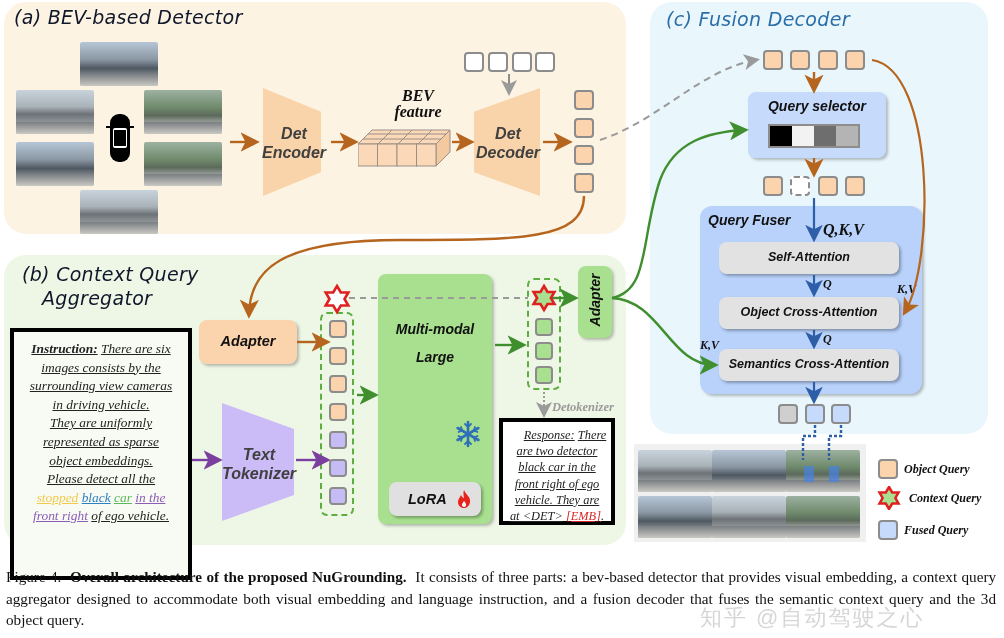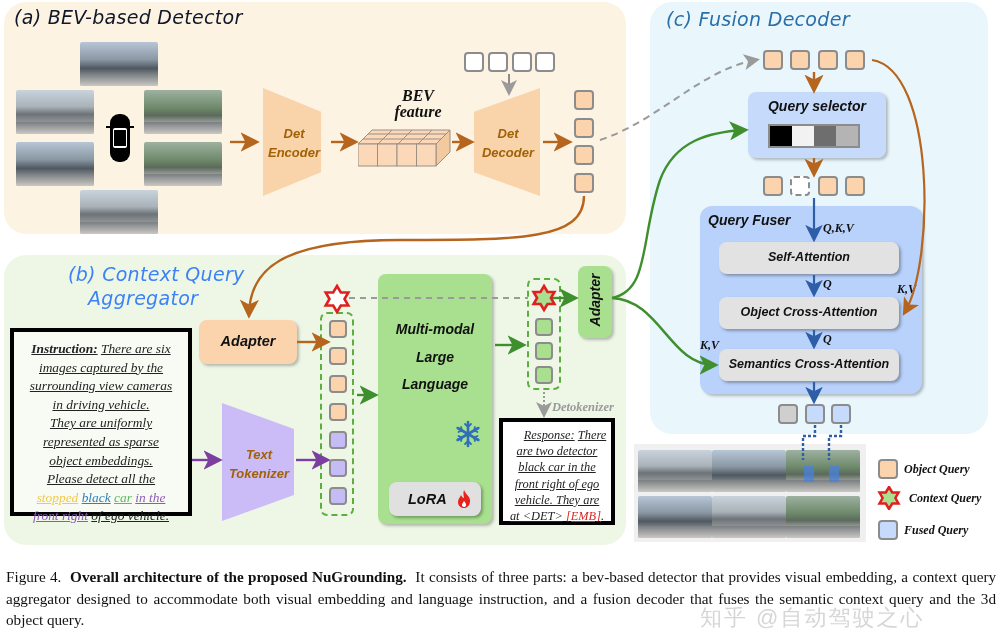--- a/index.html
+++ b/index.html
@@ -5,30 +5,30 @@
   html, body { margin:0; padding:0; }
   body { width:1004px; height:638px; background:#ffffff; position:relative; overflow:hidden;
          font-family:"Liberation Sans", sans-serif; }
   .abs { position:absolute; }
   .panel { position:absolute; border-radius:22px; }
   .panel-a { left:4px; top:2px; width:622px; height:232px; background:#fdf3e3; }
   .panel-b { left:4px; top:255px; width:622px; height:290px; background:#eef7e6; }
   .panel-c { left:650px; top:2px; width:338px; height:432px; background:#e9f6fc; }
   .ptitle { position:absolute; font-family:"DejaVu Sans", sans-serif; font-style:italic; font-size:19px; letter-spacing:0.3px; }
   .pt-a { left:14px; top:6px; color:#0f172a; }
-  .pt-b { left:22px; top:262px; color:#3b82f6; line-height:24px;margin-left:46px; }
+  .pt-b { left:22px; top:262px; color:#0f172a; line-height:24px; }
   .pt-c { left:666px; top:8px; color:#2a6fa8; }
   .cam { position:absolute; width:78px; height:44px; border-radius:2px; overflow:hidden;
          background:linear-gradient(180deg,#c9d3dc 0%,#a9b2b8 38%,#6d7276 55%,#8a8f93 70%,#b5b7b6 100%); }
   .cam::after { content:""; position:absolute; left:0; right:0; bottom:0; height:12px;
          background:linear-gradient(180deg,#7a7e82,#c9c8c3); }
   .cam.v2 { background:linear-gradient(180deg,#9db1a0 0%,#6f8a6c 40%,#5c6a5b 58%,#9fa39f 75%,#c8c8c4 100%); }
   .cam.v3 { background:linear-gradient(180deg,#b7c6d6 0%,#8a97a3 40%,#4f5861 60%,#8e9398 80%,#bcbcb8 100%); }
   .trap { position:absolute; background:#f9d4ab; }
-  .blocklbl { position:absolute; font-weight:bold; font-style:italic; font-size:13px; color:#a16207; text-align:center; line-height:19px; }
+  .blocklbl { position:absolute; font-weight:bold; font-style:italic; font-size:16px; color:#404040; text-align:center; line-height:19px; }
   .q { position:absolute; width:17px; height:17px; border-radius:4px; border:2px solid #8c8c8c; box-sizing:border-box; }
   .q.o { background:#fbd3ad; }
   .q.w { background:#ffffff; }
   .q.g { background:#a8e08f; }
   .q.p { background:#c6bcf5; }
   .q.b { background:#c6dafc; }
   .q.gr { background:#cfcfcf; }
   .q.dash { background:#ffffff; border:2px dashed #8c8c8c; }
   .box { position:absolute; border-radius:8px; }
   .adapter { background:#fbd3ad; box-shadow:2px 2px 3px rgba(0,0,0,0.25); }
@@ -114,24 +114,24 @@
 <div class="blocklbl" style="left:472px;top:124px;width:72px;">
   <div>Det</div>
   <div>Decoder</div>
 </div>
 
 <div class="q o" style="left:574px;top:90px;width:20px;height:20px;"></div>
 <div class="q o" style="left:574px;top:118px;width:20px;height:20px;"></div>
 <div class="q o" style="left:574px;top:145px;width:20px;height:20px;"></div>
 <div class="q o" style="left:574px;top:173px;width:20px;height:20px;"></div>
 
-<div class="textbox" style="left:10px;top:328px;width:182px;height:188px;font-size:13.4px;line-height:18.6px;padding-top:8px;">
+<div class="textbox" style="left:10px;top:328px;width:182px;height:252px;font-size:13.4px;line-height:18.6px;padding-top:8px;">
   <span style="font-weight:bold;">Instruction:</span>
   <span>There are six</span><br>
-  <span>images captured by the</span><br>
+  <span>images consists by the</span><br>
   <span>surrounding view cameras</span><br>
   <span>in driving vehicle.</span><br>
   <span>They are uniformly</span><br>
   <span>represented as sparse</span><br>
   <span>object embeddings.</span><br>
   <span>Please detect all the</span><br>
   <span class="colored" style="color: rgb(242, 201, 76); text-align: right;">stopped</span>
   <span class="colored" style="color: rgb(47, 128, 192);">black</span>
   <span class="colored" style="color: rgb(92, 184, 92);">car</span>
   <span class="colored" style="color: rgb(142, 92, 184);">in the</span><br>
@@ -154,21 +154,20 @@
 <div class="q o" style="left:329px;top:375px;width:18px;height:18px;"></div>
 <div class="q o" style="left:329px;top:403px;width:18px;height:18px;"></div>
 <div class="q p" style="left:329px;top:431px;width:18px;height:18px;"></div>
 <div class="q p" style="left:329px;top:459px;width:18px;height:18px;"></div>
 <div class="q p" style="left:329px;top:487px;width:18px;height:18px;"></div>
 
 <div class="box llm" style="left:378px;top:274px;width:114px;height:250px;"></div>
 <div class="lbl" style="left:378px;top:316px;width:114px;text-align:center;font-size:14px;line-height:27.5px;">
   <div>Multi-modal</div>
   <div>Large</div>
-  <div>Language</div>
 </div>
 <svg class="abs" style="left:454px;top:420px" width="28" height="28" viewBox="-14 -14 28 28">
   <g stroke="#2f6fb8" stroke-width="2.6" stroke-linecap="round">
     <line x1="0" y1="-12" x2="0" y2="12"></line>
       <line x1="-10.4" y1="-6" x2="10.4" y2="6"></line>
       <line x1="-10.4" y1="6" x2="10.4" y2="-6"></line>
   </g>
   <g stroke="#2f6fb8" stroke-width="1.8" fill="none" stroke-linecap="round">
     <polyline points="-3,-10 0,-7 3,-10"></polyline>
       <polyline points="-3,10 0,7 3,10"></polyline>
@@ -220,21 +219,21 @@
   <div class="shade" style="flex: 1 1 0%; background: rgb(180, 180, 180);"></div>
 </div>
 
 <div class="q o" style="left:763px;top:176px;width:20px;height:20px;"></div>
 <div class="q dash" style="left:790px;top:176px;width:20px;height:20px;"></div>
 <div class="q o" style="left:818px;top:176px;width:20px;height:20px;"></div>
 <div class="q o" style="left:845px;top:176px;width:20px;height:20px;"></div>
 
 <div class="box qf" style="left:700px;top:206px;width:222px;height:188px;border-radius:12px;"></div>
 <div class="lbl" style="left:708px;top:212px;font-size:14px;">Query Fuser</div>
-<div class="lbl serif-i" style="left:823px;top:221px;font-size:12px;">Q,K,V</div>
+<div class="lbl serif-i" style="left:823px;top:221px;font-size:16px;">Q,K,V</div>
 
 <div class="box attn" style="left:719px;top:242px;width:180px;height:32px;"></div>
 <div class="lbl" style="left:719px;top:250px;width:180px;text-align:center;font-size:12.5px;">Self-Attention</div>
 <div class="lbl serif-i" style="left:823px;top:277px;font-size:12px;">Q</div>
 
 <div class="box attn" style="left:719px;top:297px;width:180px;height:32px;"></div>
 <div class="lbl" style="left:719px;top:305px;width:180px;text-align:center;font-size:12.5px;">Object Cross-Attention</div>
 <div class="lbl serif-i" style="left:823px;top:332px;font-size:12px;">Q</div>
 <div class="lbl serif-i" style="left:897px;top:282px;font-size:12px;">K,V</div>
 <div class="lbl serif-i" style="left:700px;top:338px;font-size:12px;">K,V</div>

